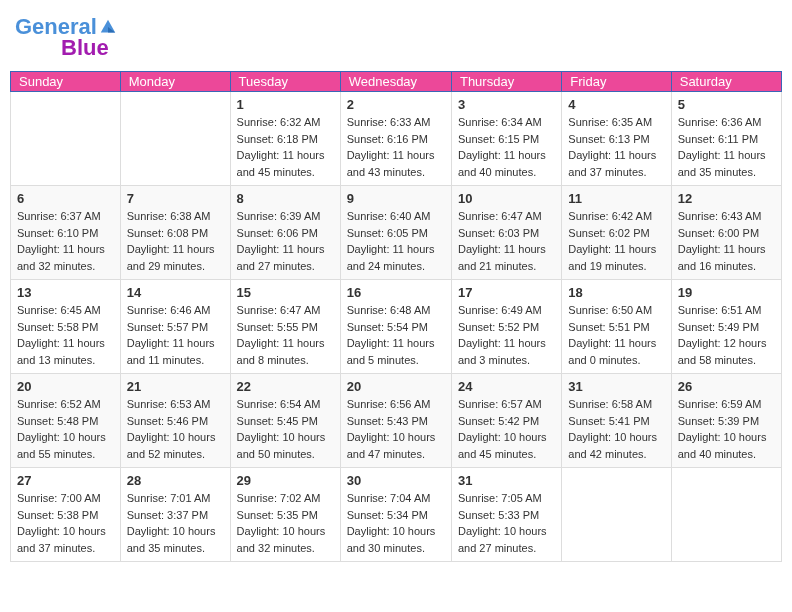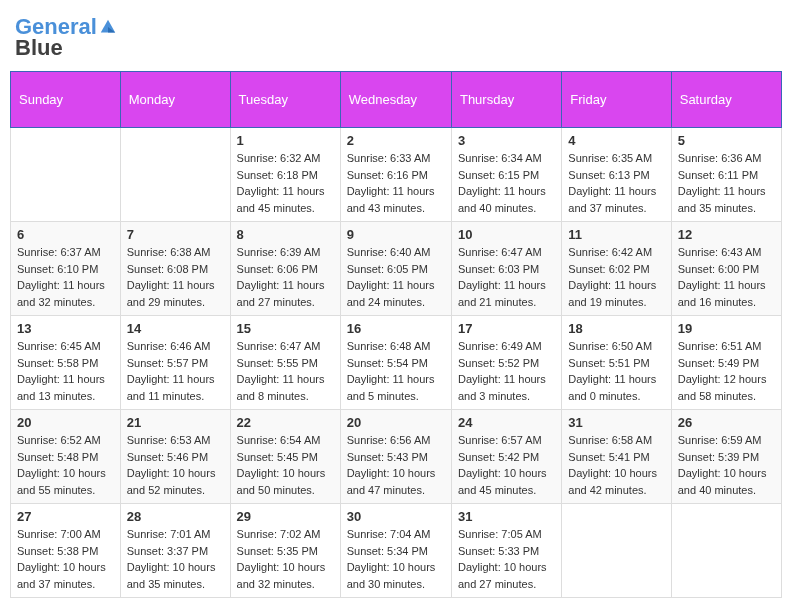--- a/index.html
+++ b/index.html
@@ -46,24 +46,24 @@
     .location {
       font-size: 15px;
       color: #555;
     }
     .calendar {
       width: 100%;
       border-collapse: collapse;
       border: 1px solid #ccc;
     }
     .calendar th {
-      background-color: #d946ef;
+      background-color: #ec4899;
       color: #fff;
       text-align: left;
-      padding: 20px 8px;
+      padding: 2px 8px;
       font-size: 13px;
       font-weight: normal;
       border: 1px solid #3a66b7;
     }
     .calendar td {
       vertical-align: top;
       padding: 5px 6px;
       border: 1px solid #ddd;
       font-size: 11px;
       color: #333;
@@ -95,21 +95,21 @@
     <div>
       <div style="display:flex;align-items:center;">
         <span class="logo-text">
           <span>General</span>
         </span>
         <svg class="logo-icon" viewBox="0 0 20 20">
           <polygon points="2,16 10,2 18,16" fill="#4a90d9"></polygon>
           <polygon points="10,10 18,16 10,16" fill="#2a6db5"></polygon>
         </svg>
       </div>
-      <div style="font-size:22px;font-weight:bold;color:#404040;margin-top:-4px;">Blue</div>
+      <div style="font-size:22px;font-weight:bold;color:#a21caf;margin-top:-4px;margin-left:46px;">Blue</div>
     </div>
   </div>
   <div class="title-block">
     <div class="month-year"></div>
     <div class="location"></div>
   </div>
 </div>
 
 <table class="calendar">
   <thead>

